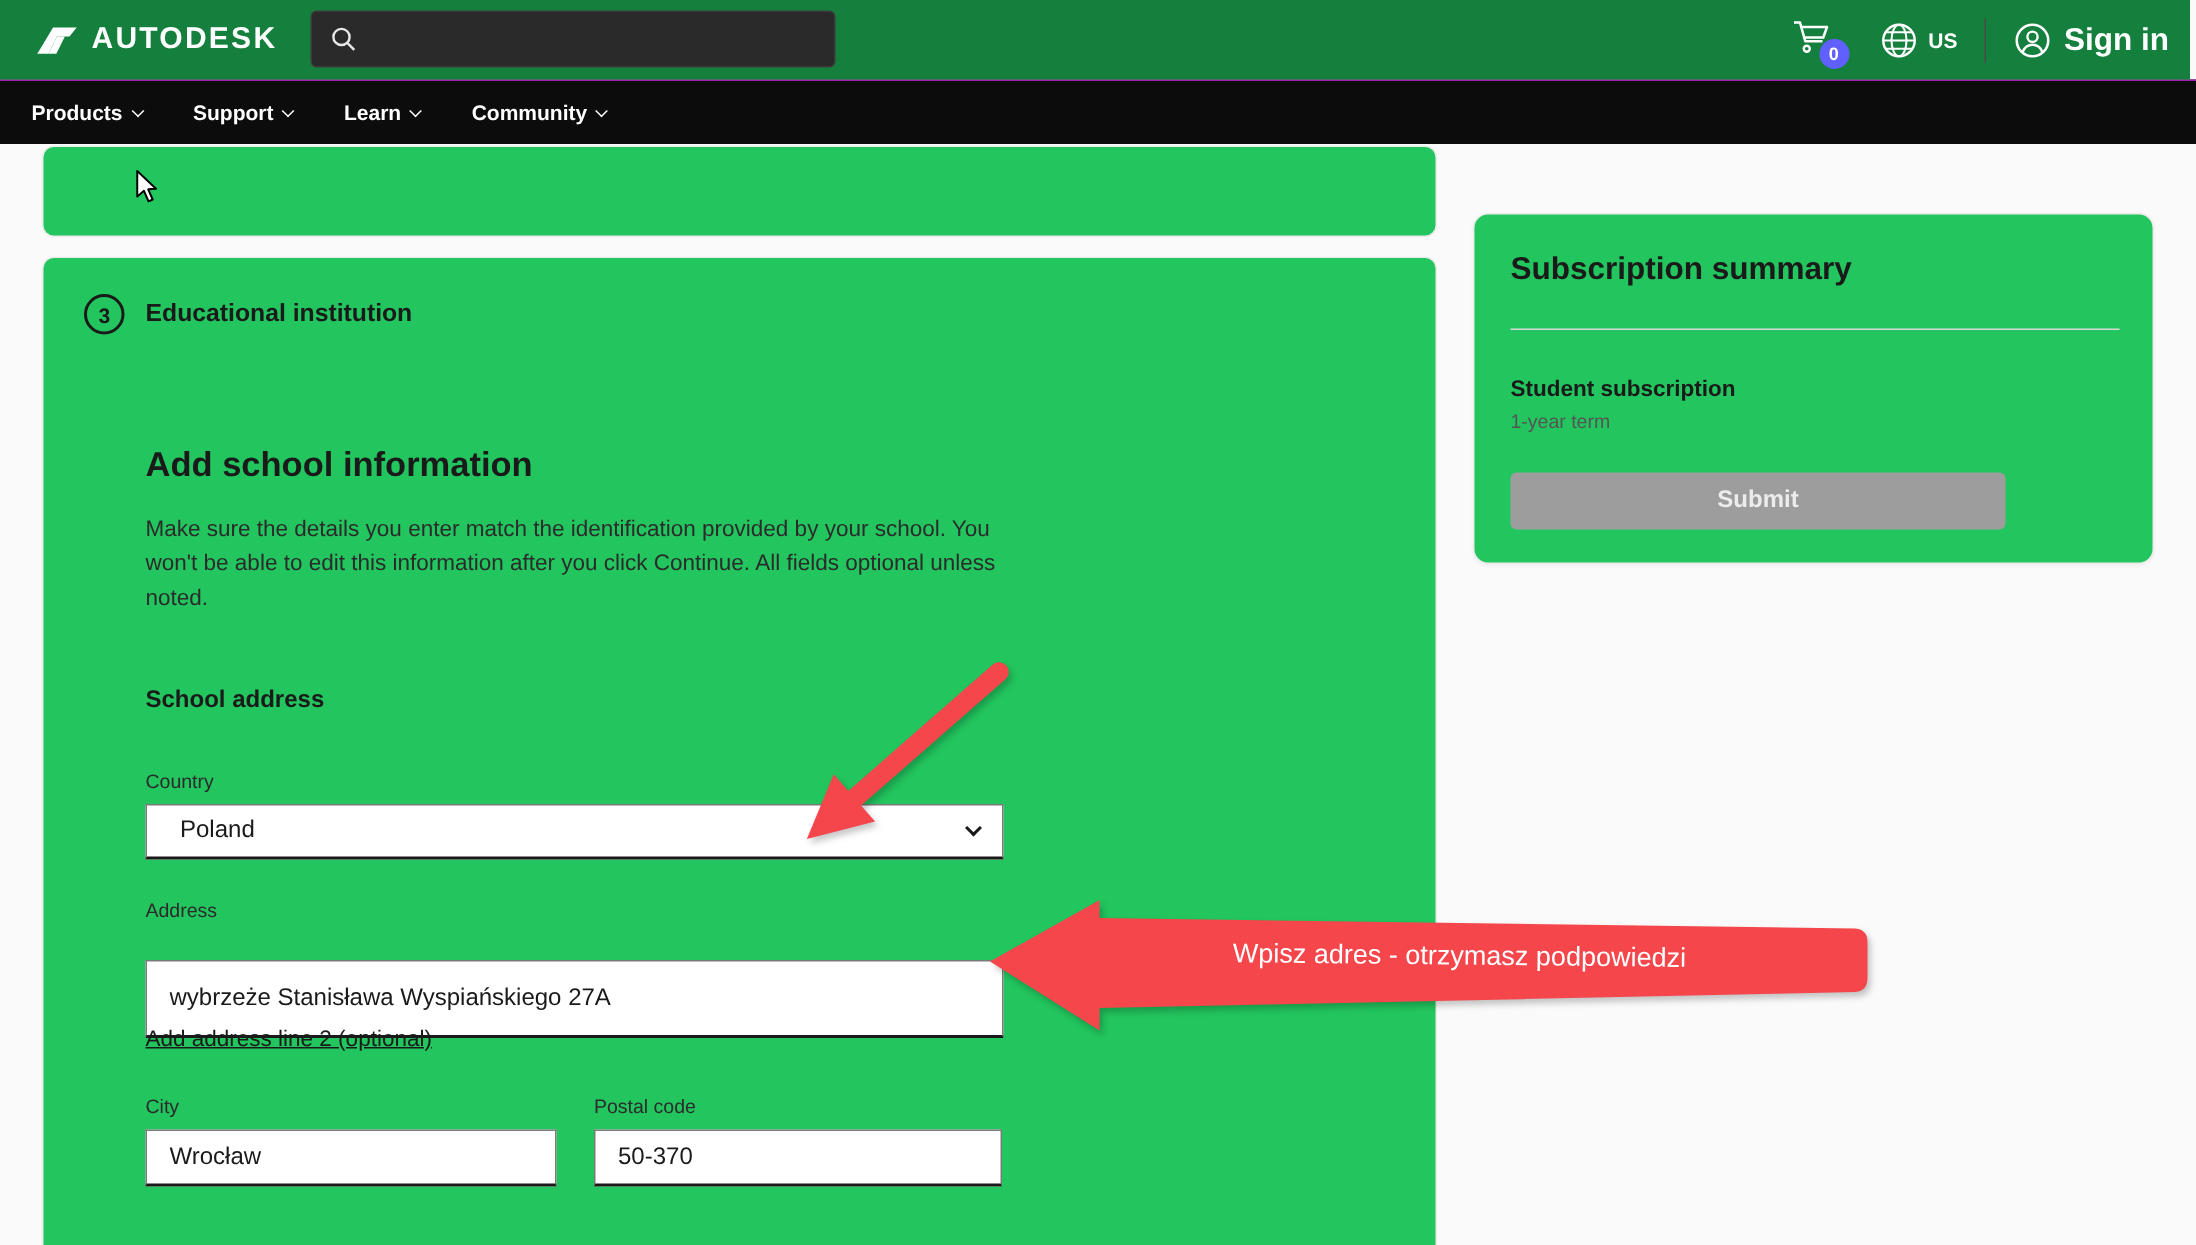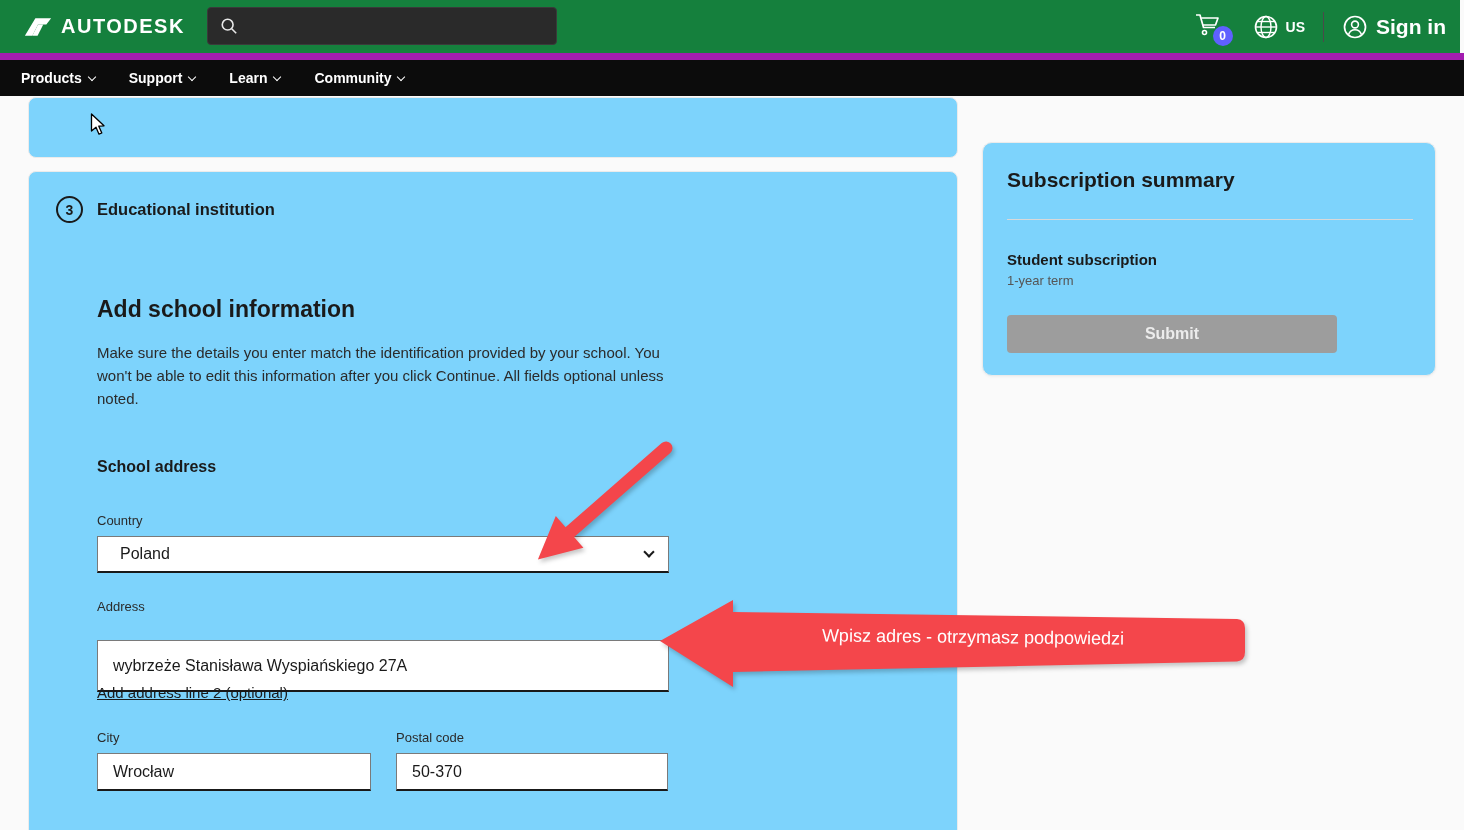--- a/index.html
+++ b/index.html
@@ -12,26 +12,26 @@
   .brand-text { color:#fff; font-weight:bold; font-size:20px; letter-spacing:1.5px; }
   .searchbox { position:absolute; left:207px; top:7px; width:350px; height:38px; background:#2a2a2a; border:1px solid #3a3a3a; border-radius:4px; display:flex; align-items:center; padding-left:12px; }
   .top-right { position:absolute; right:14px; top:0; height:53px; display:flex; align-items:center; }
   .cart-wrap { position:relative; width:34px; height:34px; margin-right:26px; cursor:pointer; }
   .cart-badge { position:absolute; right:-6px; bottom:-2px; width:20px; height:20px; border-radius:50%; background:#5f60ff; color:#fff; font-size:12px; font-weight:bold; display:flex; align-items:center; justify-content:center; }
   .locale { display:flex; align-items:center; gap:7px; color:#fff; font-size:14px; font-weight:bold; cursor:pointer; }
   .v-divider { width:1px; height:30px; background:#4a4a4a; margin:0 18px; }
   .signin { display:flex; align-items:center; gap:8px; color:#fff; font-size:21px; font-weight:bold; cursor:pointer; }
 
   
-  .navbar { position:absolute; left:0; top:53px; width:1464px; height:43px; background:#0c0c0c; border-top:7px solid #a21caf; display:flex; align-items:center; padding-left:21px; z-index:29; }
+  .navbar { position:absolute; left:0; top:53px; width:1464px; height:43px; background:#0c0c0c; border-top:1px solid #a21caf; display:flex; align-items:center; padding-left:21px; z-index:29; }
   .nav-item { display:flex; align-items:center; color:#fff; font-size:14px; font-weight:bold; margin-right:34px; cursor:pointer; }
   .caret { width:6px; height:6px; border-right:1.8px solid #fff; border-bottom:1.8px solid #fff; transform:rotate(45deg); display:inline-block; margin-left:7px; margin-top:-3px; }
 
   
-  .card { position:absolute; background:#7dd3fc; border:1px solid #ebebeb; border-radius:8px; }
+  .card { position:absolute; background:#22c55e; border:1px solid #ebebeb; border-radius:8px; }
   .card-top-partial { left:28px; top:97px; width:930px; height:61px; }
   .card-main { left:28px; top:171px; width:930px; height:700px; }
   .card-summary { left:982px; top:142px; width:454px; height:234px; border-radius:10px; box-shadow:0 1px 3px rgba(0,0,0,0.05); }
 
   
   .step-circle { position:absolute; left:27px; top:24px; width:27px; height:27px; border:2px solid #1a1a1a; border-radius:50%; display:flex; align-items:center; justify-content:center; font-size:14px; font-weight:bold; color:#1a1a1a; }
   .step-title { position:absolute; left:68px; top:28px; font-size:16.5px; font-weight:bold; color:#1a1a1a; }
   .form-heading { position:absolute; left:68px; top:124px; font-size:23px; font-weight:bold; color:#1a1a1a; }
   .form-desc { position:absolute; left:68px; top:169px; width:585px; font-size:15px; line-height:23px; color:#2b2b2b; }
   .section-title { position:absolute; left:68px; top:286px; font-size:16px; font-weight:bold; color:#1a1a1a; }

